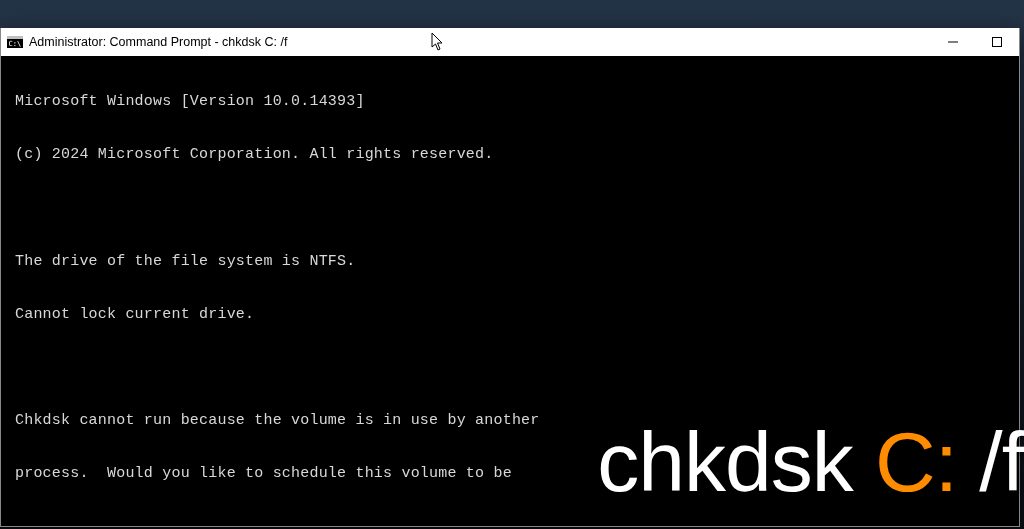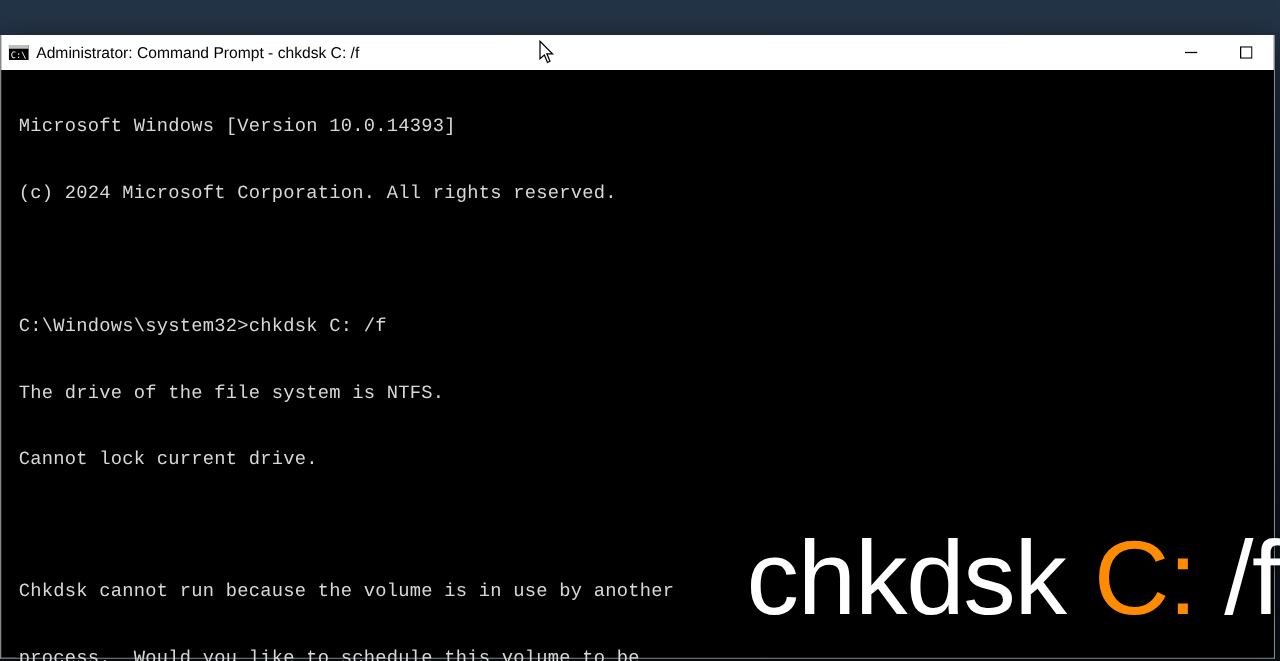--- a/index.html
+++ b/index.html
@@ -138,21 +138,20 @@
           </svg>
       </div>
 
     </div>
   </div>
 
   <div class="terminal">
     <div class="line">Microsoft Windows [Version 10.0.14393]</div>
     <div class="line">(c) 2024 Microsoft Corporation. All rights reserved.</div>
     <div class="blank"></div>
-    <div class="line">C:\Windows\system32&gt;chkdsk C: /f</div>
     <div class="line">The drive of the file system is NTFS.</div>
     <div class="line">Cannot lock current drive.</div>
     <div class="blank"></div>
     <div class="line">Chkdsk cannot run because the volume is in use by another</div>
     <div class="line">process.  Would you like to schedule this volume to be</div>
     
   </div>
 </div>
 
 <div class="overlay-headline">

